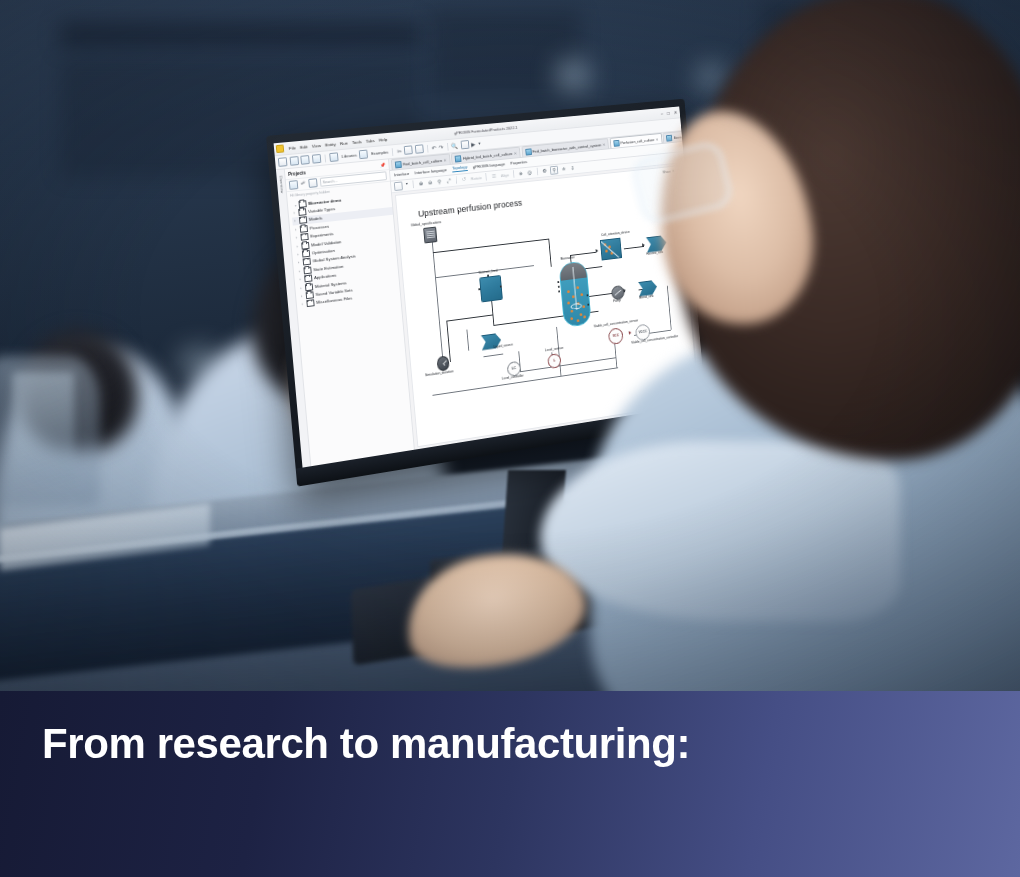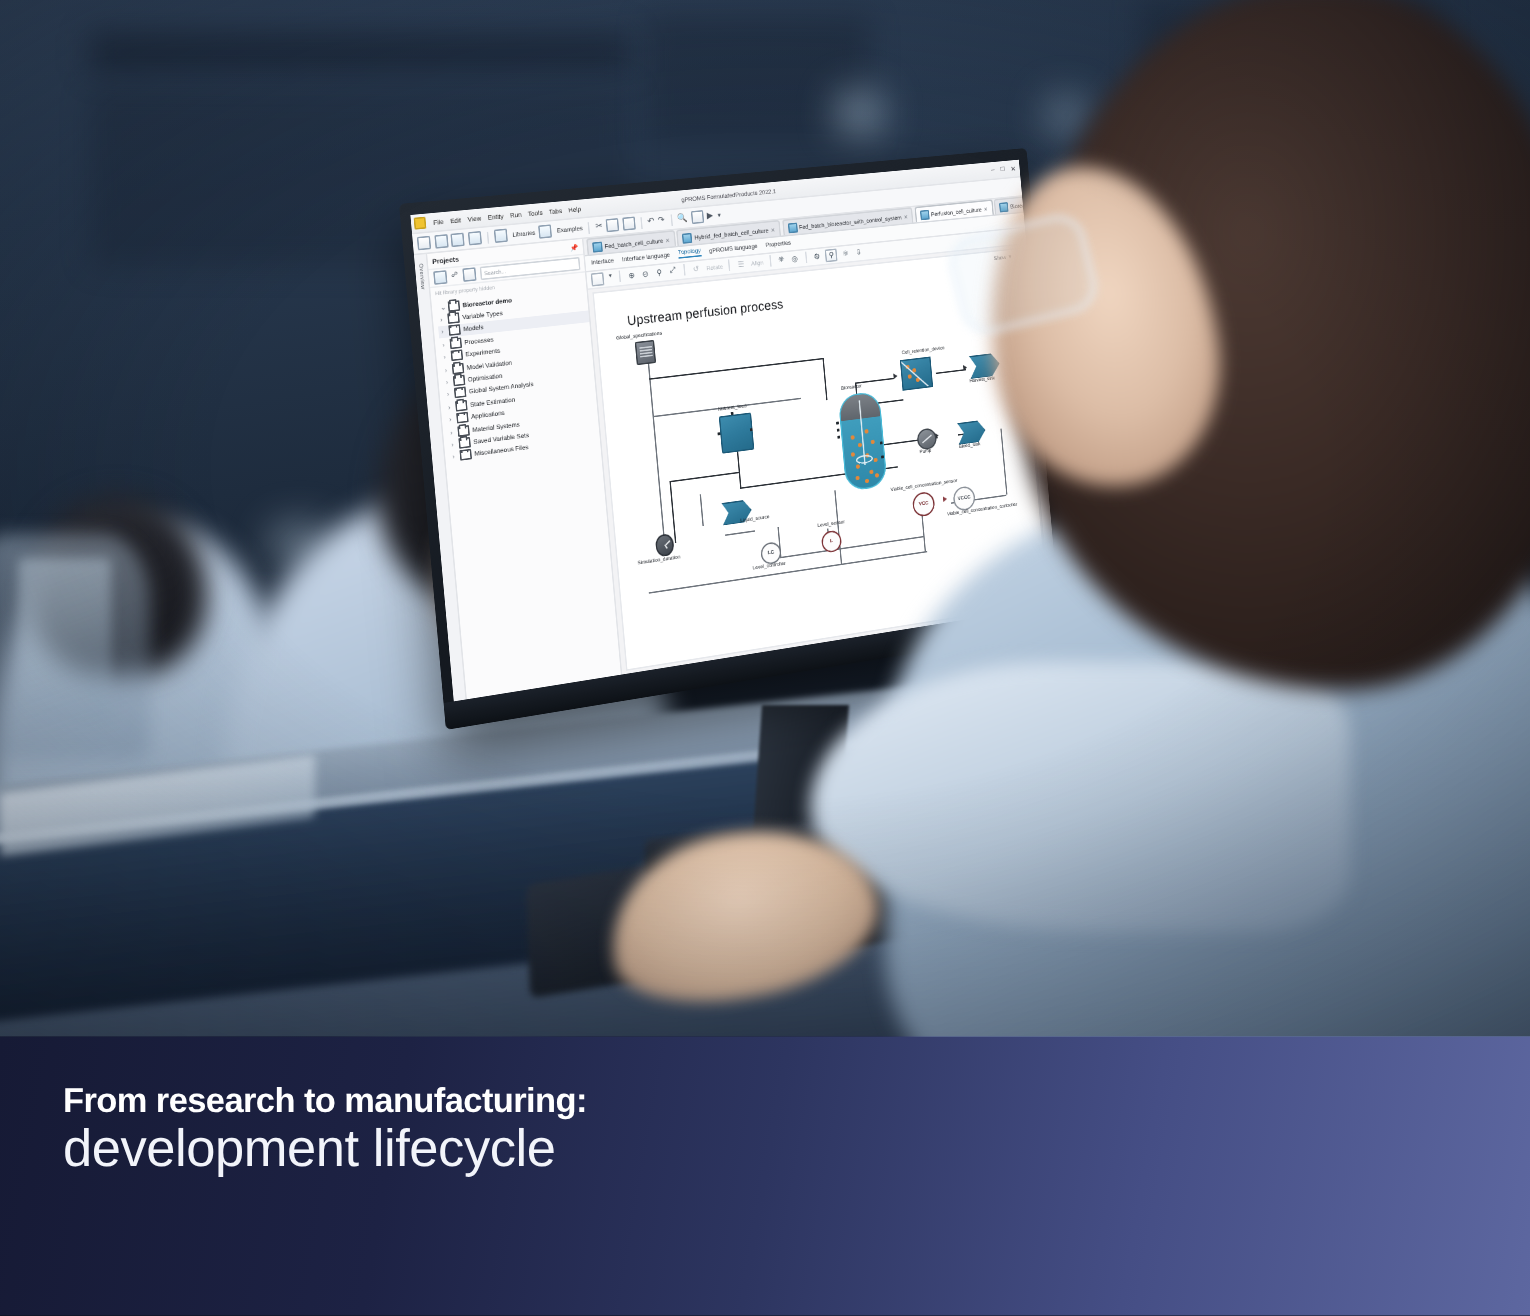--- a/index.html
+++ b/index.html
@@ -172,21 +172,21 @@
     border:.6px solid #1d5a78;position:relative;overflow:hidden;}
   .retention:after{content:"";position:absolute;left:-4px;top:-4px;width:34px;height:1px;background:#dfeaf2;transform:rotate(45deg);transform-origin:0 0;}
   .pump{width:13px;height:13px;border-radius:50%;background:linear-gradient(160deg,#8e949b,#5b6169);
     border:.7px solid #3e444b;position:relative;}
   .pump:after{content:"";position:absolute;left:2px;top:6px;width:9px;height:.8px;background:#e6eaee;transform:rotate(-32deg);}
 
   
   .banner{position:absolute;left:0;top:691px;width:1020px;height:186px;
     background:linear-gradient(100deg,#161a35 0%,#1d2244 26%,#2d3560 50%,#454e85 74%,#5d67a0 100%);}
   .banner-inner{padding:31px 0 0 42px;}
-  .b-line1{font-size:23px;font-weight:bold;color:#ffffff;letter-spacing:-.4px;line-height:1.04;}
+  .b-line1{font-size:42px;font-weight:bold;color:#ffffff;letter-spacing:-.4px;line-height:1.04;}
   .b-line2{font-size:35px;font-weight:normal;color:#f2f4fa;letter-spacing:-.3px;line-height:1.17;}
   .vignette{position:absolute;left:0;top:0;width:1020px;height:691px;pointer-events:none;
     background:radial-gradient(ellipse 90% 80% at 50% 45%,rgba(0,0,0,0) 40%,rgba(5,10,18,.45) 100%);}
 </style>
 </head>
 <body>
 
 <div id="root">
 
   <div class="photo">
@@ -593,17 +593,16 @@
     <div class="w-hair"></div>
     <div class="w-face"></div>
     <div class="w-glass"></div>
 
     <div class="vignette"></div>
   </div>
 
   <div class="banner">
     <div class="banner-inner">
       <div class="b-line1">From research to manufacturing:</div>
-      <div class="b-line2">development lifecycle</div>
     </div>
   </div>
 
 </div>
 
 </body></html>

